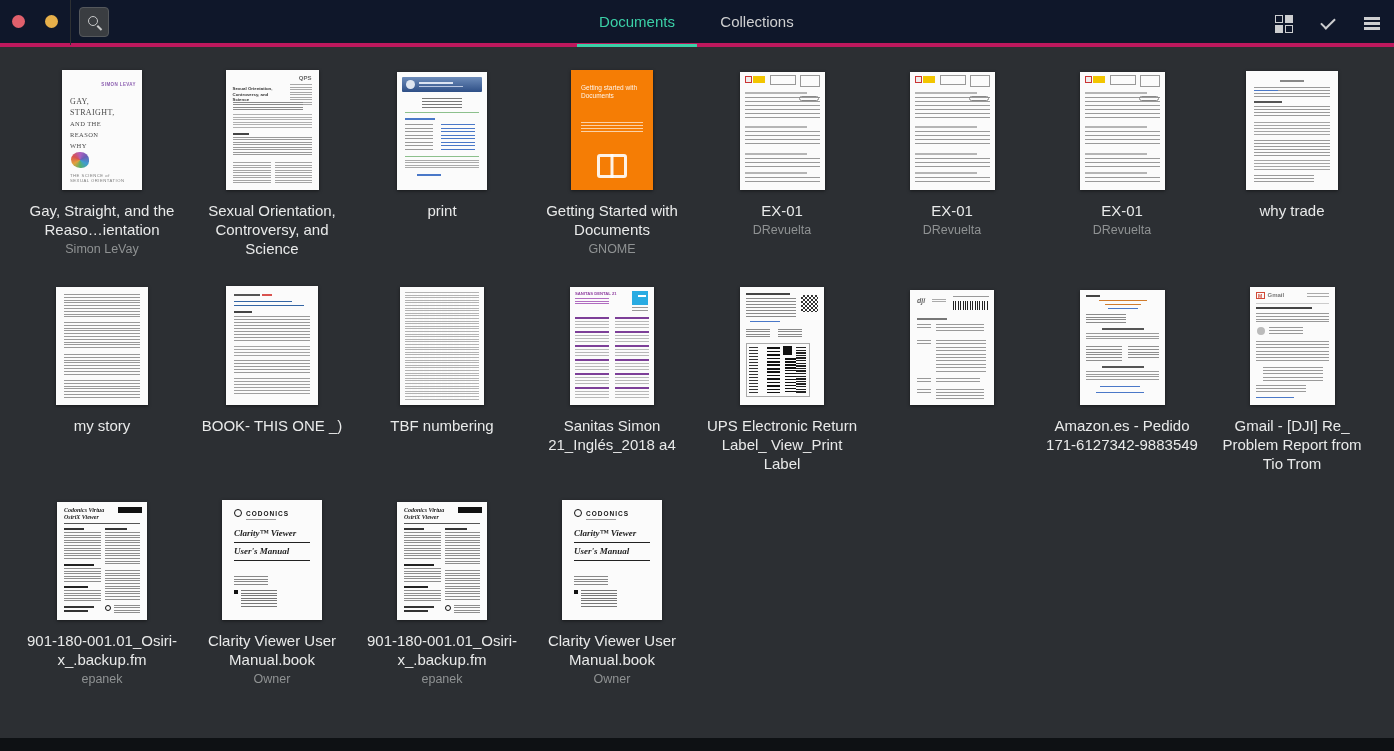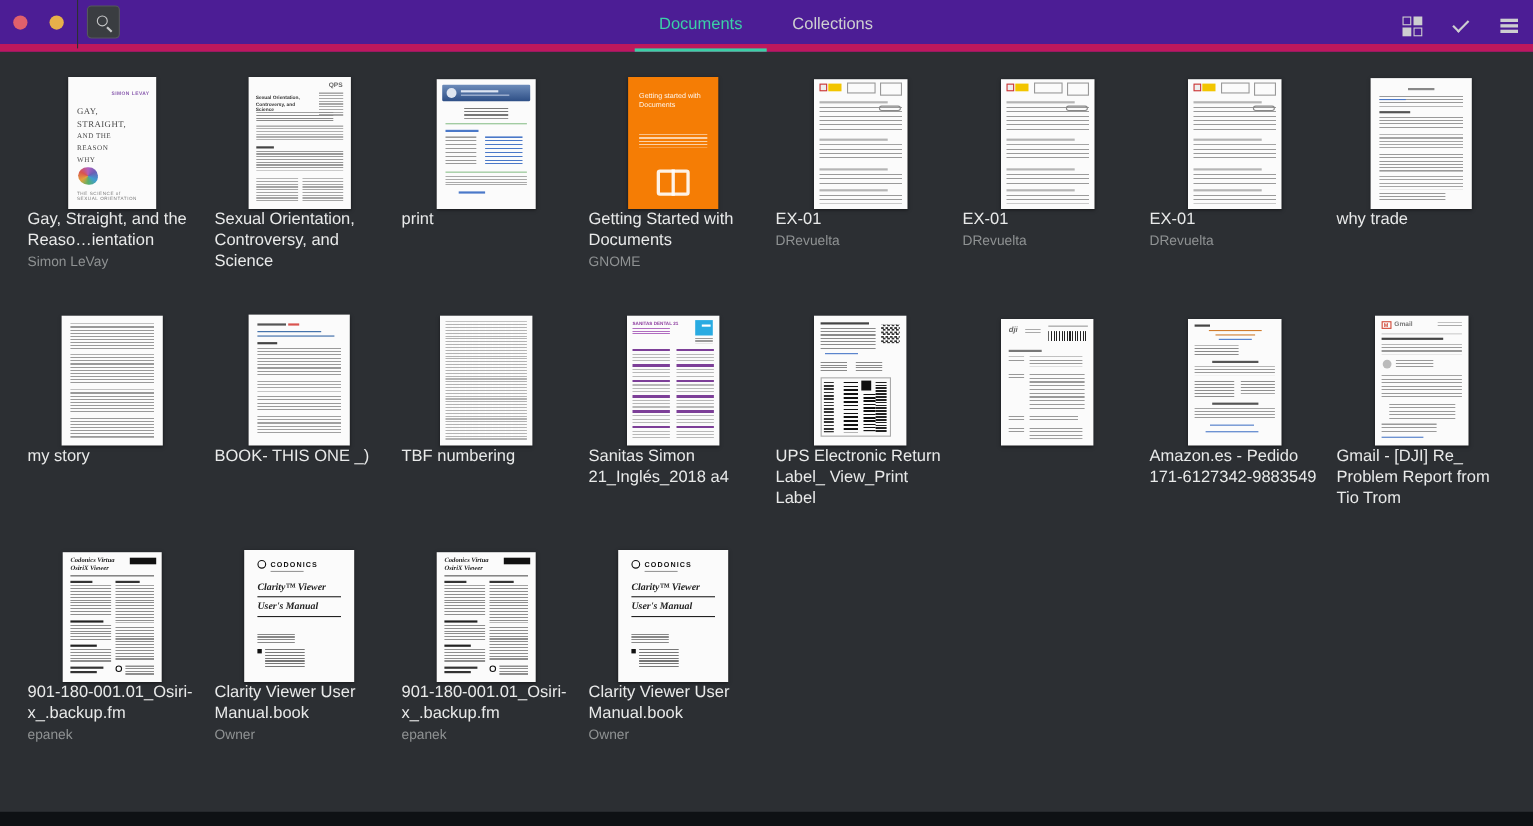--- a/index.html
+++ b/index.html
@@ -1,20 +1,20 @@
 <!DOCTYPE html>
 <html><head>
 <meta charset="utf-8">
 <style>
   * { margin:0; padding:0; box-sizing:border-box; }
   html,body { width:1394px; height:751px; overflow:hidden; }
   body { background:#2c2f33; font-family:"Liberation Sans", sans-serif; position:relative; }
 
   
-  .header { position:relative; height:47px; background:#4c1d95; border-bottom:7px solid #be185d; display:flex; align-items:center; }
+  .header { position:relative; height:47px; background:#0f172a; border-bottom:4px solid #be185d; display:flex; align-items:center; }
   .win-controls { width:70px; display:flex; align-items:center; justify-content:center; gap:20px; height:100%; }
   .wc { width:13px; height:13px; border-radius:50%; }
   .wc.close { background:#e0606c; }
   .wc.min { background:#e7b04a; }
   .vdiv { width:1px; height:47px; background:#2d3033; }
   .search-btn { margin-left:8px; width:30px; height:30px; border:1px solid #55585c; border-radius:4px; background:#3a3d41; display:flex; align-items:center; justify-content:center; }
   .mag { position:relative; width:16px; height:16px; }
   .mag::before { content:""; position:absolute; left:2px; top:2px; width:8px; height:8px; border:1.5px solid #c6c7c8; border-radius:50%; }
   .mag::after { content:""; position:absolute; left:11.5px; top:11.5px; width:5.5px; height:1.6px; background:#c6c7c8; transform:rotate(45deg); transform-origin:0 0; }
   .tabs { position:absolute; left:50%; top:0; transform:translateX(-50%); display:flex; height:47px; }
@@ -28,21 +28,21 @@
   .chk { width:14px; height:8px; border-left:2px solid #cdced0; border-bottom:2px solid #cdced0; transform:rotate(-45deg); margin-top:-3px; }
   .burger { display:flex; flex-direction:column; gap:2.5px; }
   .burger div { width:16px; height:2.5px; background:#cdced0; }
 
   
   .content { height:691px; overflow:hidden; }
   .grid { display:flex; flex-wrap:wrap; padding:23px 17px 0; }
   .cell { width:170px; height:215px; display:flex; flex-direction:column; align-items:center; }
   .thumb-box { height:120px; display:flex; align-items:flex-end; justify-content:center; }
   .thumb { position:relative; background:#fbfbfb; box-shadow:0 1px 3px rgba(0,0,0,.5); overflow:hidden; }
-  .label { width:154px; }
+  .label { margin-top:11px; width:154px; text-align:center; }
   .title { font-size:15px; line-height:19px; color:#e9eaea; }
   .author { font-size:12.5px; line-height:16px; color:#8f9293; margin-top:2px; }
 
   
   .tx { position:absolute; background-image:repeating-linear-gradient(to bottom, var(--c,#9b9b9b) 0 1px, transparent 1px var(--p,3px)); }
   .bar { position:absolute; background:var(--c,#888); }
   .vb { position:absolute; background-image:repeating-linear-gradient(to right, var(--c,#222) 0 1px, transparent 1px var(--p,2.5px)); }
   .hb { position:absolute; background-image:repeating-linear-gradient(to bottom, var(--c,#222) 0 1.5px, transparent 1.5px var(--p,4px)); }
   .qr { position:absolute; background-image:repeating-conic-gradient(#333 0% 25%, #fff 25% 50%); background-size:4px 4px; }
   .thumb--newdb { background:#94a7cb; box-shadow:0 1px 3px rgba(0,0,0,.35); border-radius:7px; }

